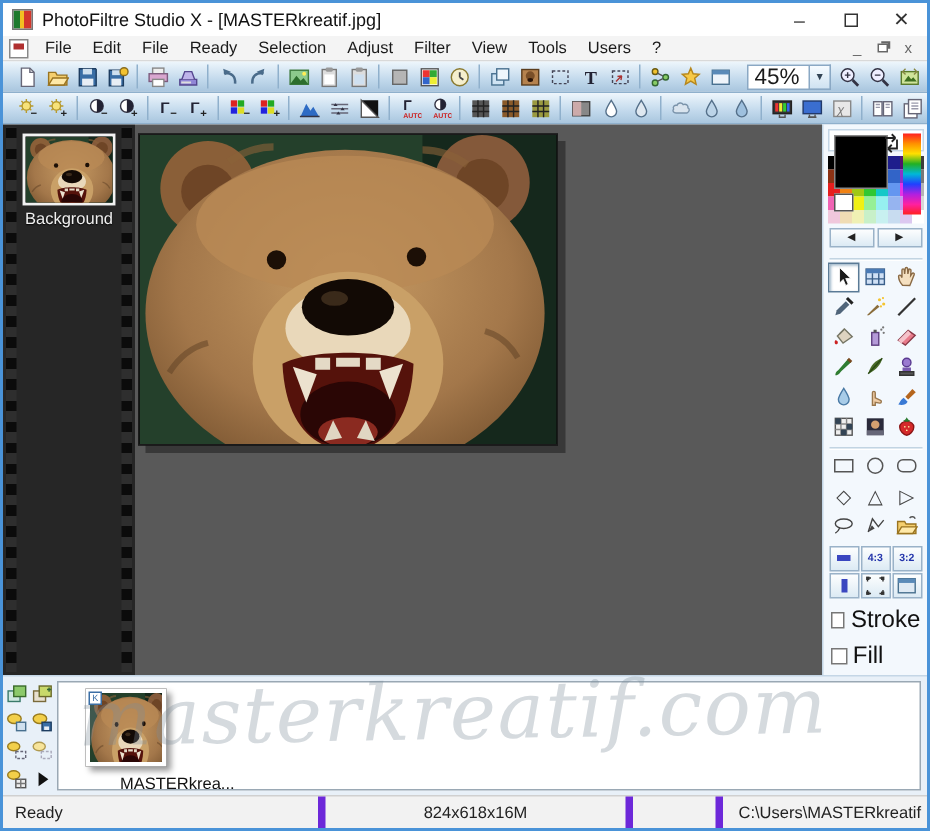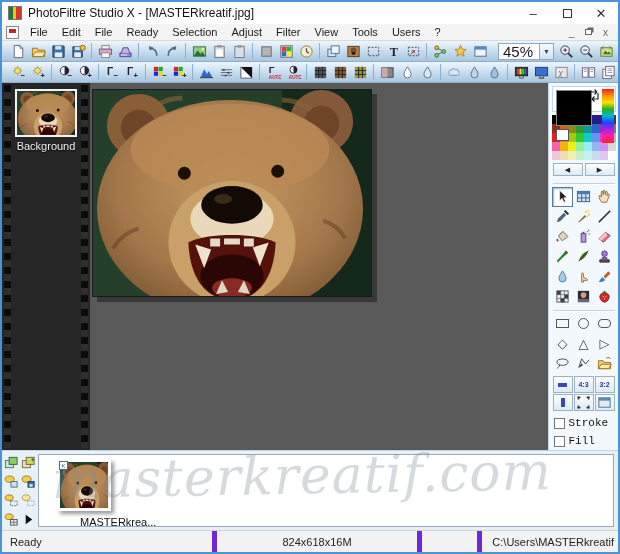--- a/index.html
+++ b/index.html
@@ -74,21 +74,21 @@
   .shp{display:flex;align-items:center;justify-content:center;color:#444;font-size:13px;}
   .shp .rect{width:13px;height:9px;border:1px solid #555;}
   .shp .circ{width:11px;height:11px;border:1px solid #555;border-radius:50%;}
   .shp .rrect{width:13px;height:9px;border:1px solid #555;border-radius:4px;}
   .minigrid{display:grid;grid-template-columns:repeat(3,20px);grid-auto-rows:17px;gap:1px;margin-top:3px;}
   .mini{border:1px solid #9ab2c8;background:linear-gradient(#fdfefe,#dceaf4);display:flex;align-items:center;justify-content:center;font-size:7px;color:#2233aa;font-weight:bold;}
   .hbar{width:9px;height:4px;background:#3a46c0;}
   .vbar{width:4px;height:9px;background:#3a46c0;display:inline-block;}
   .checkrow{display:flex;align-items:center;width:60px;margin-top:6px;}
   .cb{width:11px;height:11px;border:1px solid #777;background:#fff;margin-right:4px;}
-  .cb-label{font-size:11px;color:#111;font-family:Liberation Mono, monospace;}
+  .cb-label{font-size:16px;color:#111;}
 
   
   .bottom{height:80px;background:#e8f0f8;display:flex;position:relative;border-top:1px solid #c4d6e6;}
   .minibar{width:36px;padding:2px 1px;display:grid;grid-template-columns:repeat(2,16px);grid-auto-rows:18px;gap:1px;justify-content:center;align-content:start;}
   .mbtn{display:flex;align-items:center;justify-content:center;border:1px solid transparent;}
   .thumbstrip{flex:1;margin:3px 4px 3px 0;background:#fff;border:1px solid #9aa8b4;position:relative;overflow:hidden;}
   .strip-thumb{position:absolute;left:14px;top:4px;width:62px;text-align:center;}
   .strip-thumb .timg{width:54px;height:52px;background:#000;border:3px solid #fff;box-shadow:3px 3px 4px rgba(0,0,0,.4);display:block;}
   .strip-thumb .ficon{position:absolute;left:2px;top:2px;width:9px;height:9px;background:#fff;border:1px solid #3a6ea5;font-size:6px;color:#3a6ea5;line-height:8px;text-align:center;}
   .strip-label{font-size:11px;color:#111;margin-top:3px;white-space:nowrap;padding-left:27px;}

